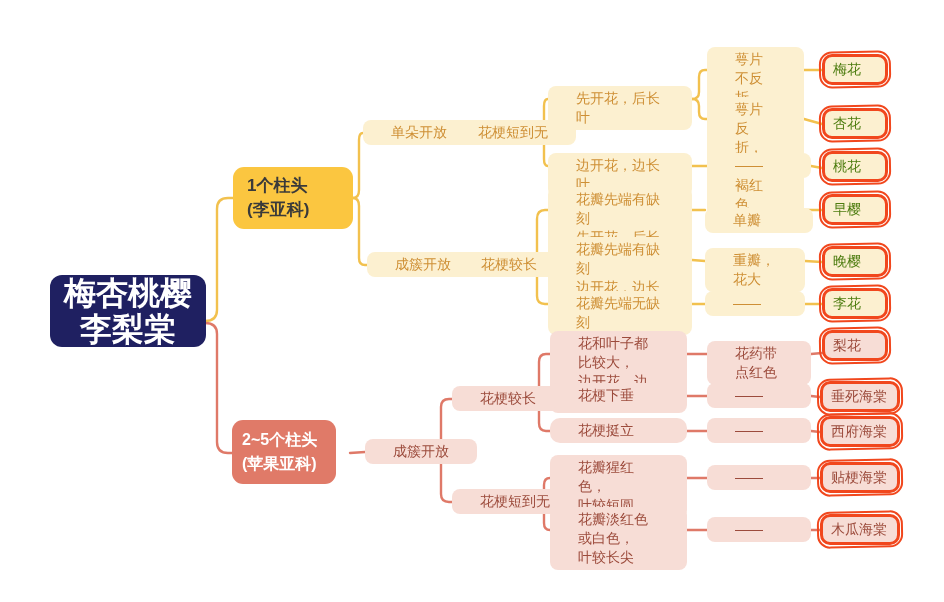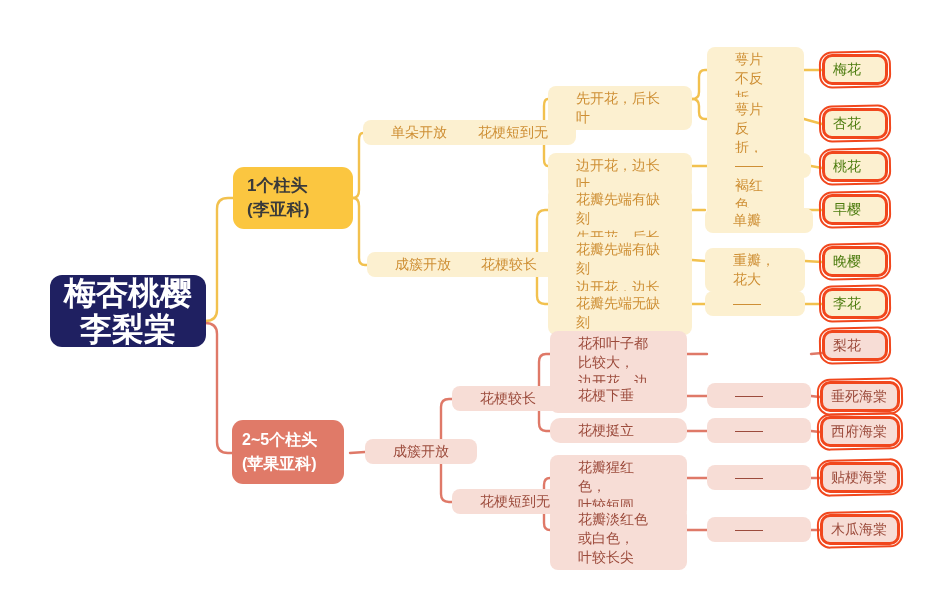--- a/index.html
+++ b/index.html
@@ -101,29 +101,30 @@
   <div class="node cream" style="left:548px;top:237px;width:144px;">花瓣先端有缺刻
 边开花，边长叶</div>
   <div class="node cream" style="left:548px;top:291px;width:144px;">花瓣先端无缺刻</div>
   <div class="node cream" style="left:705px;top:183px;width:108px;margin-top:25px;">单瓣</div>
   <div class="node cream" style="left:705px;top:248px;width:100px;">重瓣，花大</div>
   <div class="node cream" style="left:705px;top:291px;width:100px;">——</div>
   <div class="node leaf cream" style="left:822px;top:194px;width:66px;">早樱</div>
   <div class="node leaf cream" style="left:822px;top:246px;width:66px;">晚樱</div>
   <div class="node leaf cream" style="left:822px;top:288px;width:66px;">李花</div>
 
-  <div class="node head head-red" style="left:232px;top:420px;width:112px;">2~5个柱头
+  <div class="node head head-red" style="left:232px;top:420px;width:104px;">2~5个柱头
 (苹果亚科)</div>
 
   <div class="node pink" style="left:365px;top:439px;">成簇开放</div>
   <div class="node pink" style="left:452px;top:386px;">花梗较长</div>
   <div class="node pink" style="left:452px;top:489px;">花梗短到无</div>
 
   <div class="node pink" style="left:550px;top:331px;width:137px;">花和叶子都比较大，
 边开花，边长叶</div>
+  <div class="node pink" style="left:707px;top:341px;width:104px;">花药带点红色</div>
   <div class="node leaf pink" style="left:822px;top:330px;width:66px;">梨花</div>
 
   <div class="node pink" style="left:550px;top:383px;width:137px;">花梗下垂</div>
   <div class="node pink" style="left:707px;top:383px;width:104px;">——</div>
   <div class="node leaf pink" style="left:820px;top:381px;width:80px;">垂死海棠</div>
 
   <div class="node pink" style="left:550px;top:418px;width:137px;border-radius:10px;">花梗挺立</div>
   <div class="node pink" style="left:707px;top:418px;width:104px;">——</div>
   <div class="node leaf pink" style="left:820px;top:416px;width:80px;">西府海棠</div>
 

